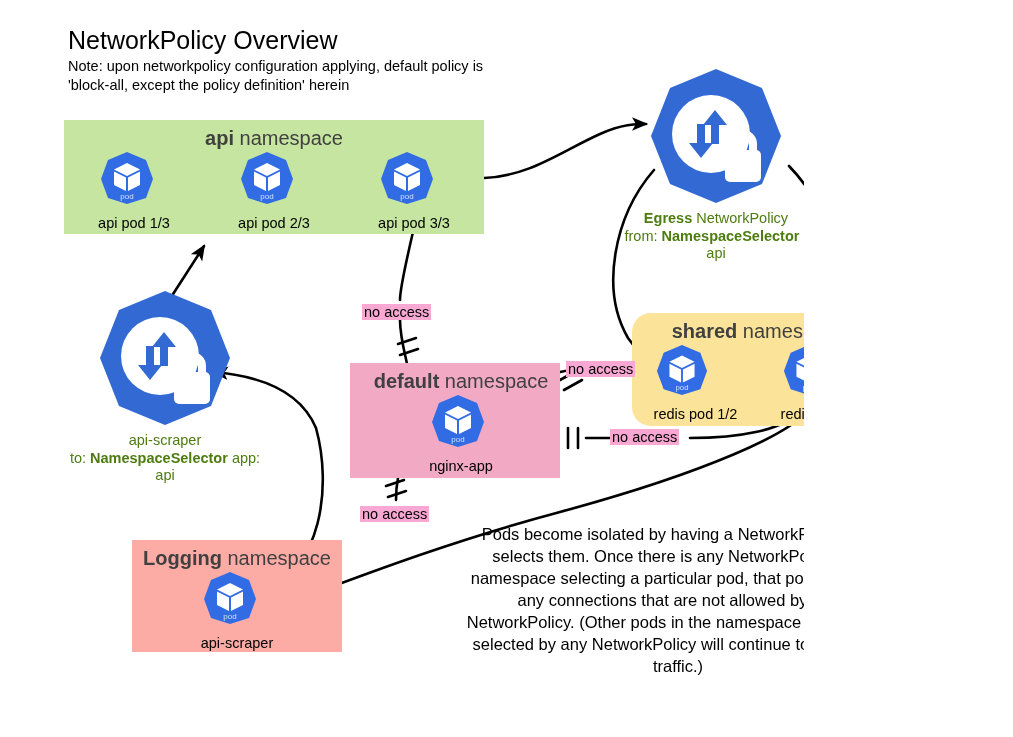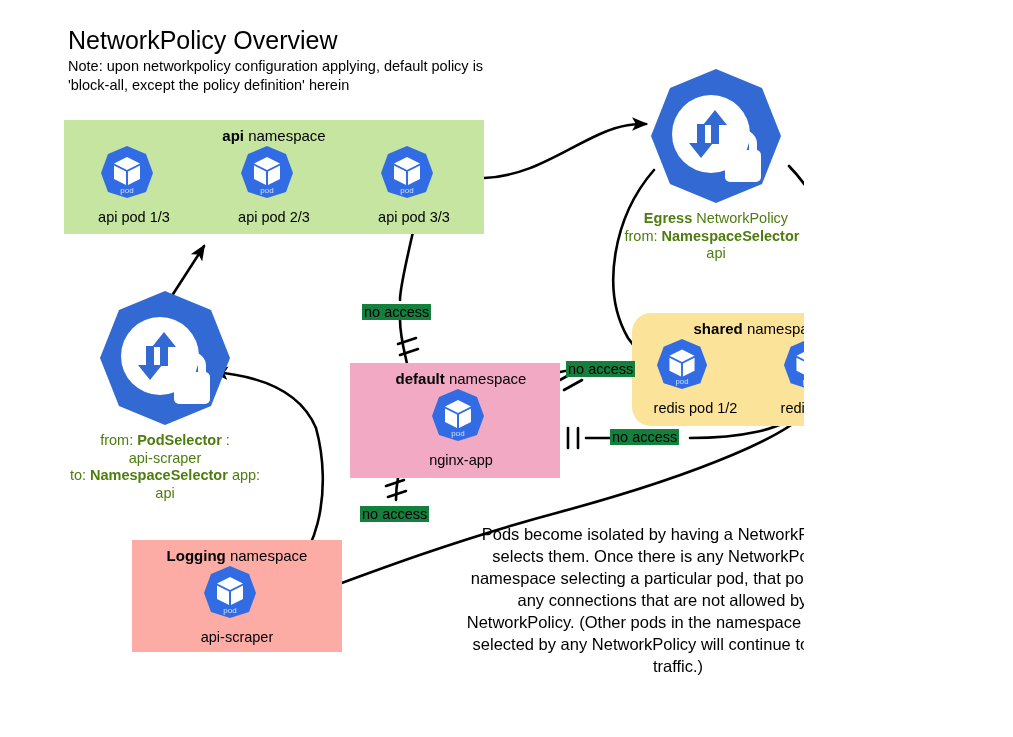--- a/index.html
+++ b/index.html
@@ -38,22 +38,22 @@
     color: #000;
   }
   
   .ns {
     position: absolute;
     display: flex;
     flex-direction: column;
     align-items: center;
   }
   .ns-title {
-    font-size: 15px;
-    color: #000000;
+    font-size: 20px;
+    color: #404040;
     margin-top: 7px;
     white-space: nowrap;
   }
   .ns-title b { font-weight: bold; }
   .pod-row {
     display: flex;
     width: 100%;
     justify-content: space-around;
     align-items: flex-start;
   }
@@ -85,21 +85,21 @@
     margin-top: 4px;
     white-space: nowrap;
   }
   .policy-caption b { font-weight: bold; }
   
   .edge-label {
     position: absolute;
     font-size: 14.5px;
     color: #000;
     white-space: nowrap;
-    background: #15803d;
+    background: #f9a8d4;
     padding: 0 2px;
   }
   
   #explanation {
     position: absolute;
     left: 462px; top: 524px;
     width: 432px;
     font-size: 16.5px;
     line-height: 1.33;
     text-align: center;
@@ -318,21 +318,20 @@
       <g fill="#3269d3">
         <path d="M70,44 L82,59 L74,59 L74,78 L66,78 L66,59 L58,59 Z"></path>
         <path d="M56,92 L44,77 L52,77 L52,58 L60,58 L60,77 L68,77 Z"></path>
       </g>
       <g>
         <path d="M84,78 a14,14 0 0 1 28,0 l0,10 l-8,0 l0,-10 a6,6 0 0 0 -12,0 l0,10 l-8,0 Z" fill="#ffffff"></path>
         <rect x="80" y="84" width="36" height="32" rx="5" fill="#ffffff"></rect>
       </g>
     </svg>
     <div class="policy-caption">
-      <div><span>from: </span><b>PodSelector</b><span> :</span></div>
       <div><span>api-scraper</span></div>
       <div><span>to: </span><b>NamespaceSelector</b><span> app:</span></div>
       <div><span>api</span></div>
     </div>
   </div>
 
   <div class="edge-label" style="left:362px; top:304px;">no access</div>
   <div class="edge-label" style="left:566px; top:361px;">no access</div>
   <div class="edge-label" style="left:610px; top:429px;">no access</div>
   <div class="edge-label" style="left:360px; top:506px;">no access</div>

